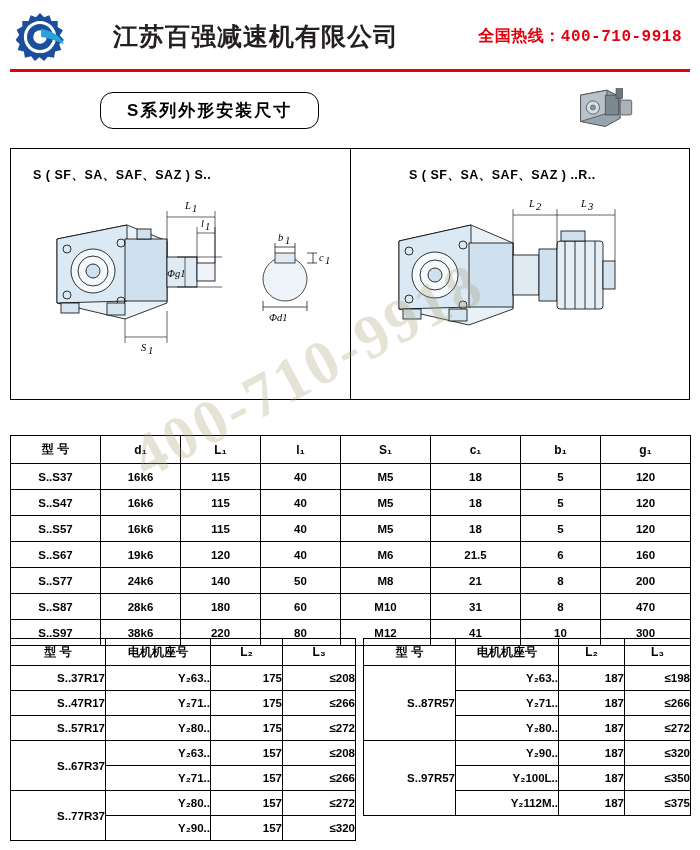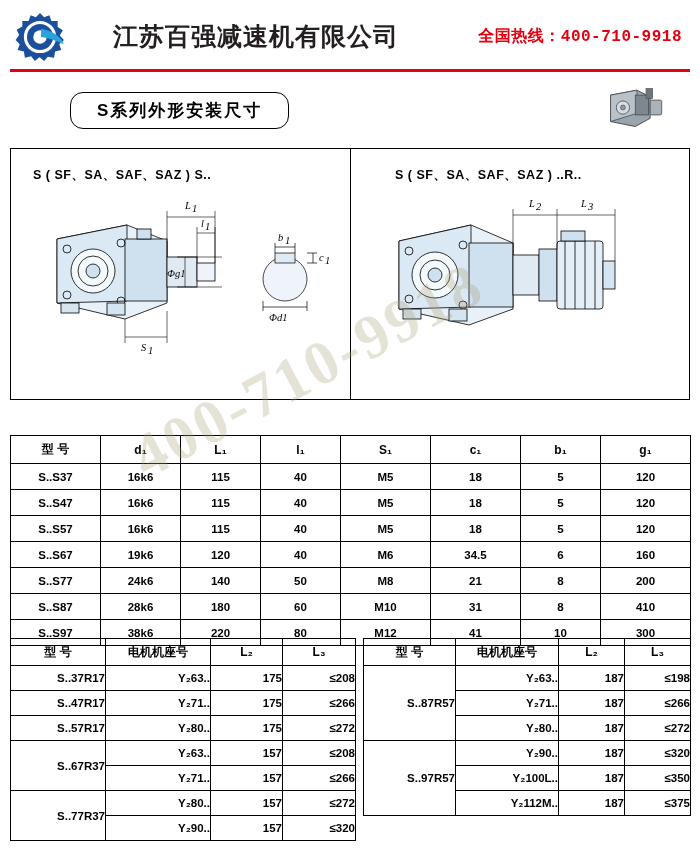--- a/index.html
+++ b/index.html
@@ -68,21 +68,21 @@
     bottom: 0;
     height: 3px;
     background: #e3000f;
   }
   
   .title-band {
     position: relative;
     height: 76px;
     display: flex;
     align-items: center;
-    padding: 0 0;
+    padding: 0 30px;
     box-sizing: border-box;
   }
   .title-box {
     margin-left: 70px;
     border: 1.5px solid #000;
     border-radius: 13px;
     padding: 6px 26px;
     font-size: 17px;
     font-weight: bold;
     letter-spacing: 2px;
@@ -115,21 +115,21 @@
   }
   .dp-caption {
     position: absolute;
     top: 18px;
     font-size: 12.5px;
     font-weight: bold;
     letter-spacing: 0.5px;
     white-space: nowrap;
   }
   .dp-caption.left { left: 22px; }
-  .dp-caption.right { left: 384px; }
+  .dp-caption.right { left: 398px; }
   
   .watermark {
     position: absolute;
     left: 120px;
     top: 430px;
     font-size: 62px;
     font-weight: bold;
     color: rgba(170, 160, 120, 0.30);
     transform: rotate(-28deg);
     transform-origin: left top;
@@ -389,21 +389,21 @@
         <td>18</td>
         <td>5</td>
         <td>120</td>
       </tr>
       <tr>
         <td>S..S67</td>
         <td>19k6</td>
         <td>120</td>
         <td>40</td>
         <td>M6</td>
-        <td>34.5</td>
+        <td>21.5</td>
         <td>6</td>
         <td>160</td>
       </tr>
       <tr>
         <td>S..S77</td>
         <td>24k6</td>
         <td>140</td>
         <td>50</td>
         <td>M8</td>
         <td>21</td>
@@ -411,21 +411,21 @@
         <td>200</td>
       </tr>
       <tr>
         <td>S..S87</td>
         <td>28k6</td>
         <td>180</td>
         <td>60</td>
         <td>M10</td>
         <td>31</td>
         <td>8</td>
-        <td>410</td>
+        <td>470</td>
       </tr>
       <tr>
         <td>S..S97</td>
         <td>38k6</td>
         <td>220</td>
         <td>80</td>
         <td>M12</td>
         <td>41</td>
         <td>10</td>
         <td>300</td>

